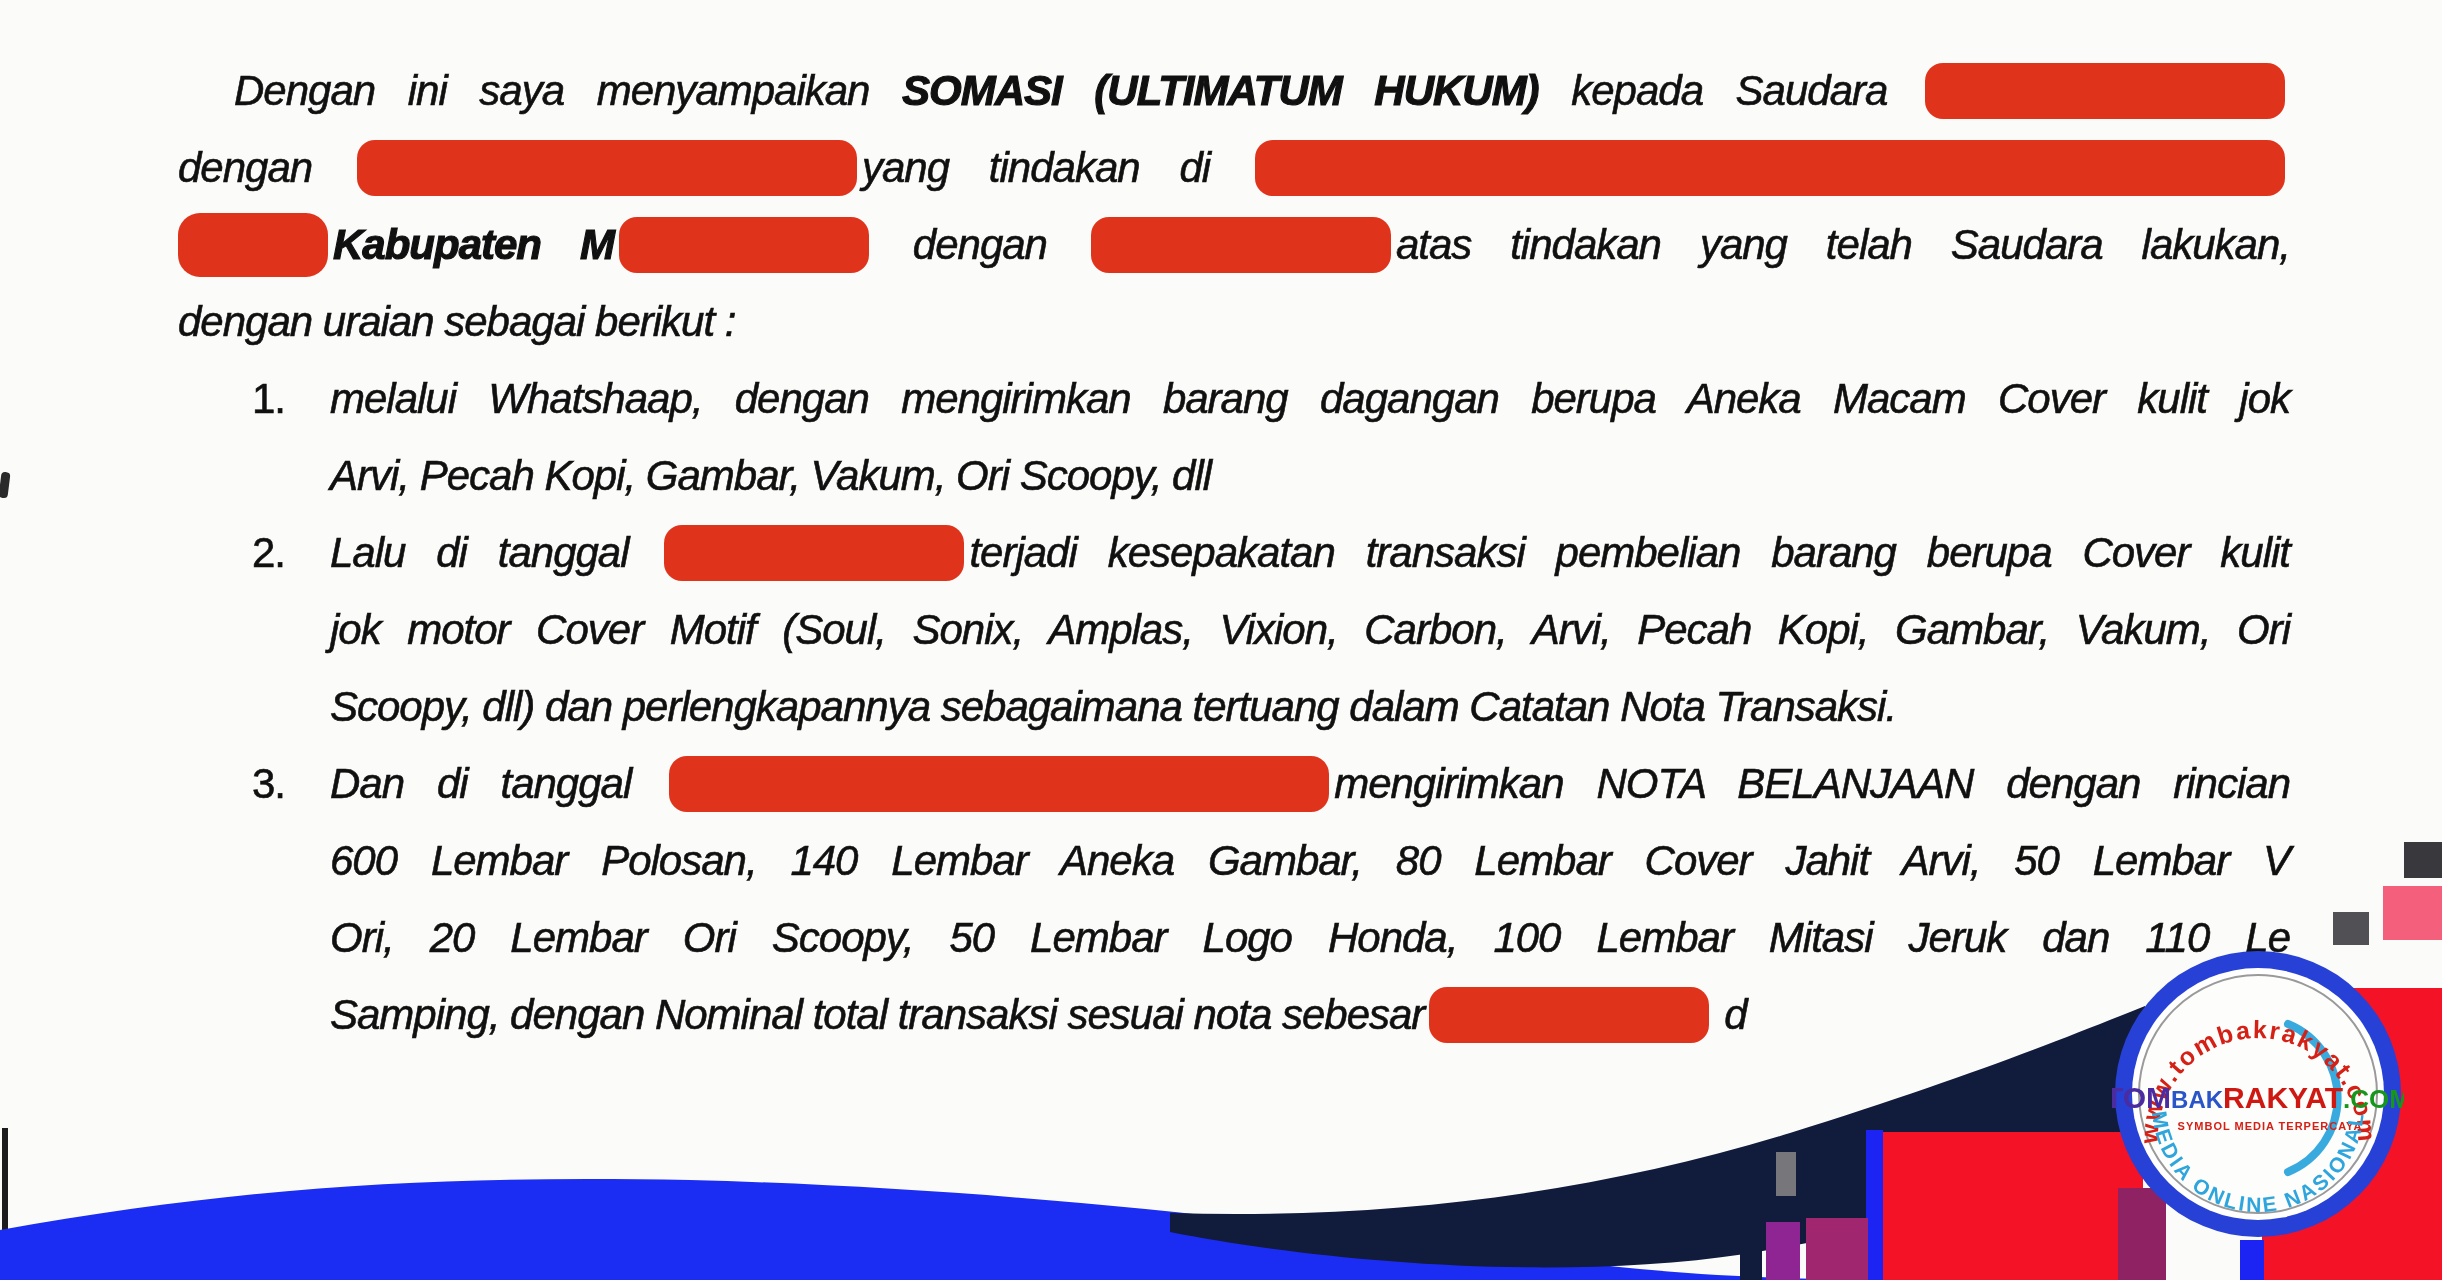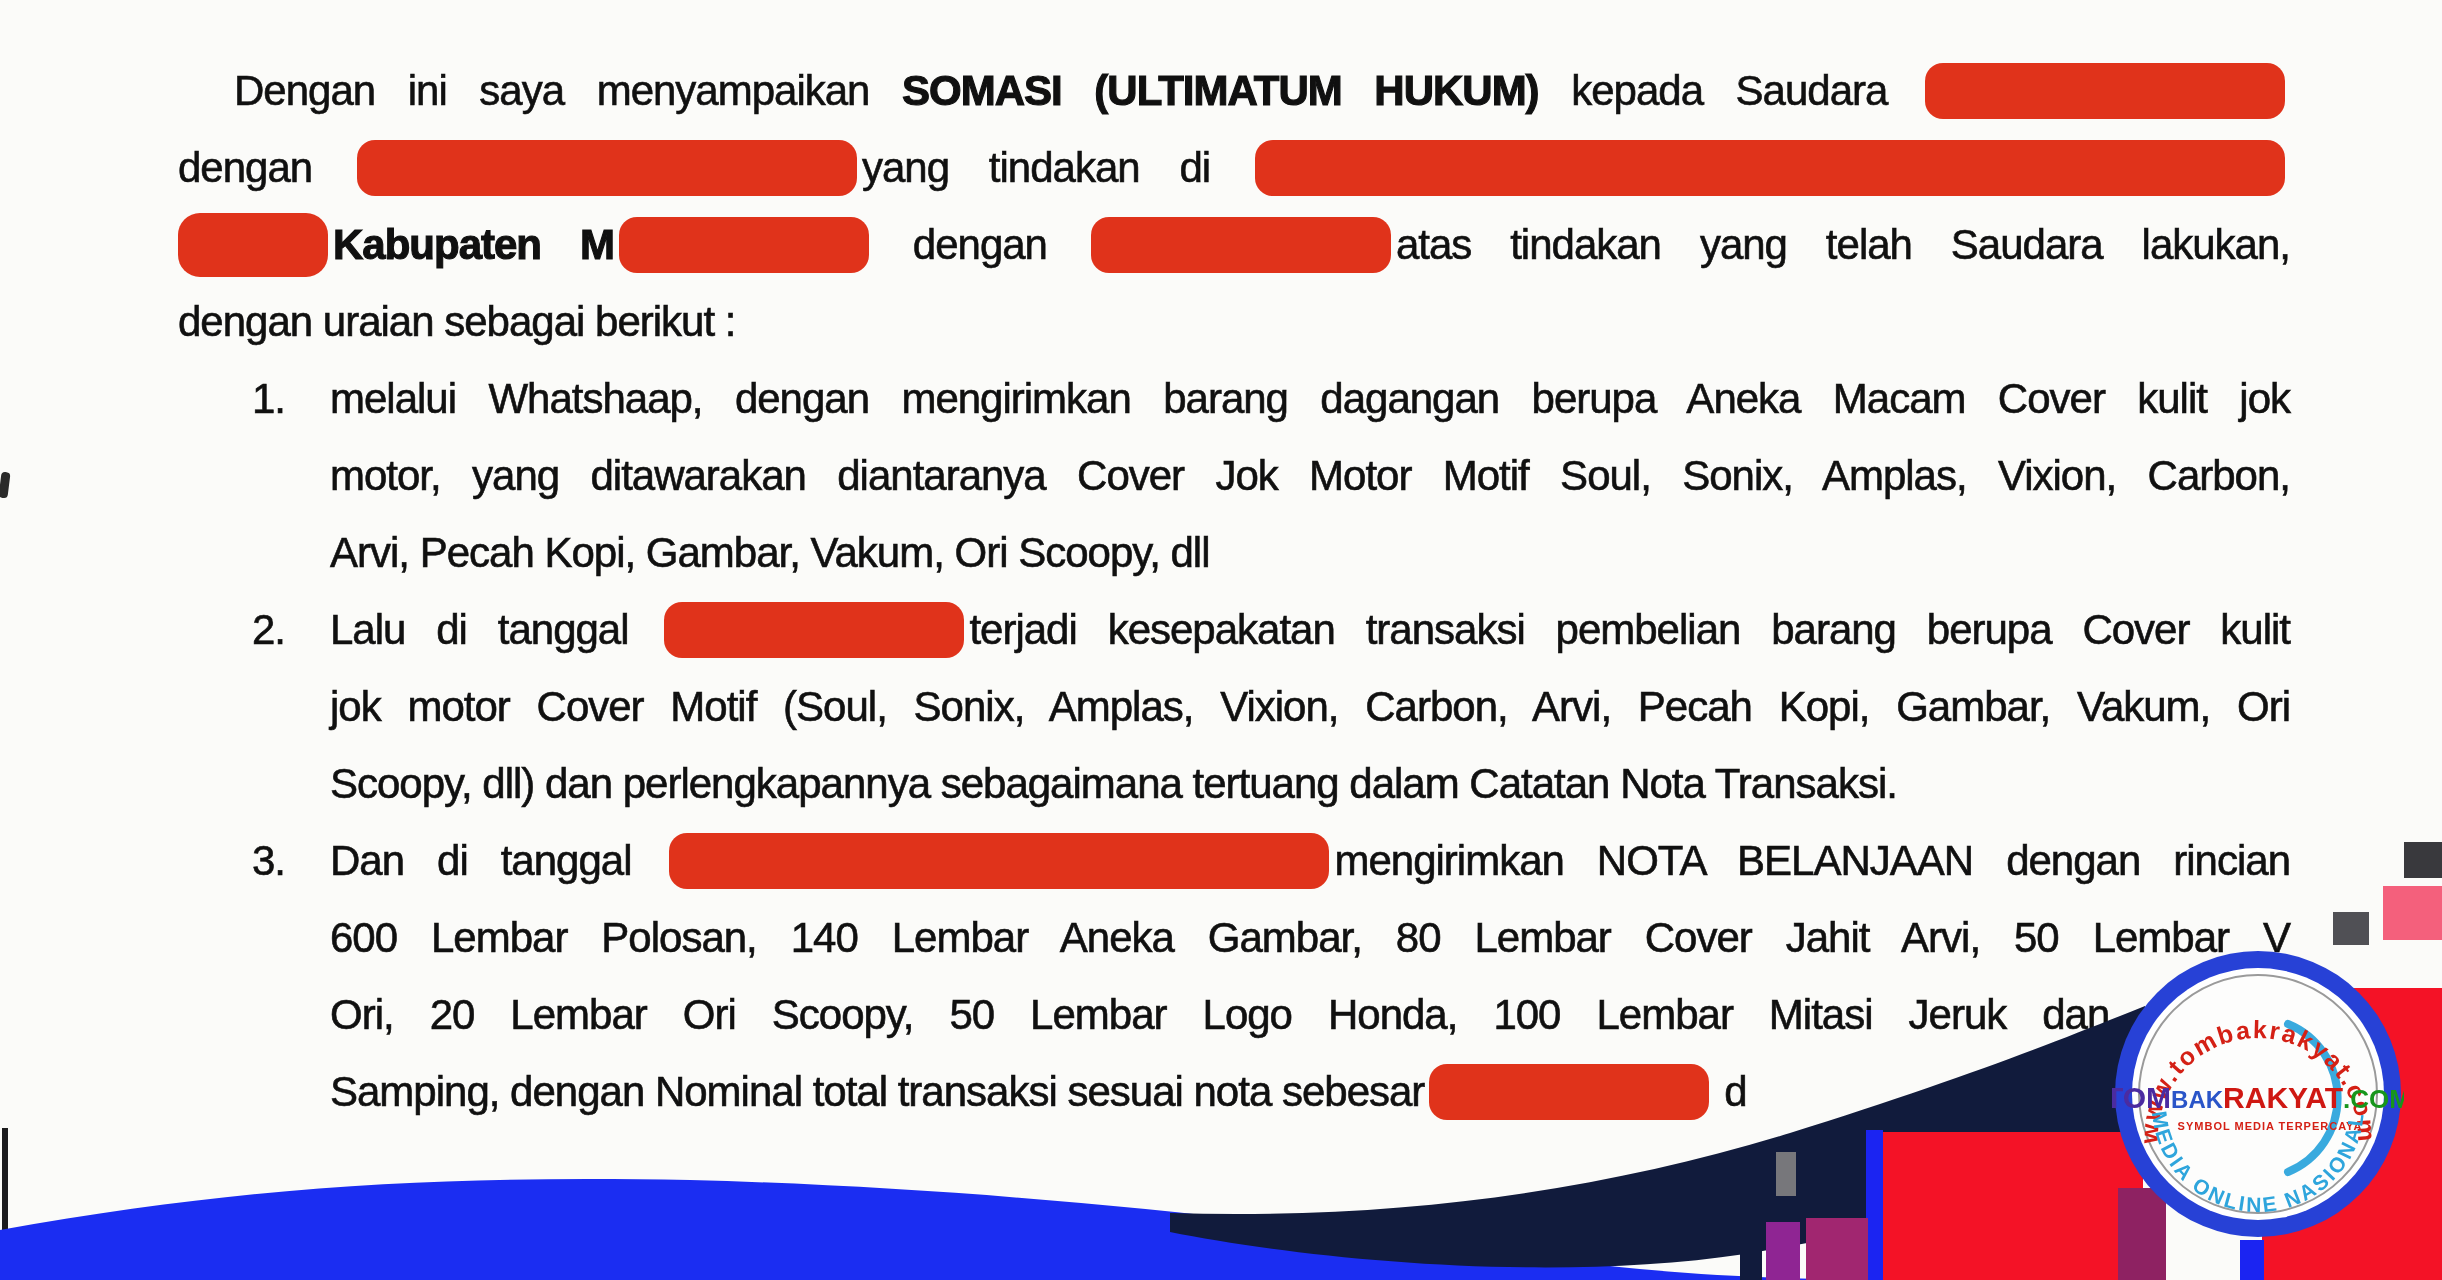--- a/index.html
+++ b/index.html
@@ -6,21 +6,21 @@
   .page{
     position:relative;width:2442px;height:1280px;background:#fbfbf9;
     overflow:hidden;font-family:"Liberation Sans",sans-serif;color:#101010;
   }
   .doc{
     position:absolute;left:0;top:0;width:2442px;box-sizing:border-box;
     padding:52px 152px 0 178px;
     font-size:42px;letter-spacing:-1px;line-height:77px;
     -webkit-text-stroke:0.6px #101010;
   }
-  .line{text-align:justify;text-align-last:justify;white-space:normal;}
+  .line{text-align:justify;text-align-last:justify;white-space:normal;font-style:italic;}
   .line.left{text-align:justify;text-align-last:left;}
   .indent{text-indent:56px;}
   .b{font-weight:700;-webkit-text-stroke:1.1px #101010;}
   .red{
     display:inline-block;background:#e0331b;height:56px;border-radius:18px;
     vertical-align:middle;margin:0 5px;transform:translateY(-3px);
   }
   .red.tall{height:64px;border-radius:22px;}
   .item{position:relative;padding-left:152px;}
   .num{position:absolute;left:74px;top:0;}
@@ -39,21 +39,20 @@
 
     <div class="line"><span>dengan </span><span class="red" style="width:500px"></span><span>yang tindakan di </span><span class="red" style="width:1030px"></span></div>
 
     <div class="line"><span class="red tall" style="width:150px;margin-left:0"></span><span class="b">Kabupaten M</span><span class="red" style="width:250px"></span><span> dengan </span><span class="red" style="width:300px"></span><span>atas tindakan yang telah Saudara lakukan,</span></div>
 
     <div class="line left"><span>dengan uraian sebagai berikut :</span></div>
 
     <div class="item">
       <span class="num">1.</span>
       <div class="line"><span>melalui Whatshaap, dengan mengirimkan barang dagangan berupa Aneka Macam Cover kulit jok</span></div>
-      <div class="line"><span>motor, yang ditawarakan diantaranya Cover Jok Motor Motif Soul, Sonix, Amplas, Vixion, Carbon,</span></div>
       <div class="line left"><span>Arvi, Pecah Kopi, Gambar, Vakum, Ori Scoopy, dll</span></div>
     </div>
 
     <div class="item">
       <span class="num">2.</span>
       <div class="line"><span>Lalu di tanggal </span><span class="red" style="width:300px"></span><span>terjadi kesepakatan transaksi pembelian barang berupa Cover kulit</span></div>
       <div class="line"><span>jok motor Cover Motif (Soul, Sonix, Amplas, Vixion, Carbon, Arvi, Pecah Kopi, Gambar, Vakum, Ori</span></div>
       <div class="line left"><span>Scoopy, dll) dan perlengkapannya sebagaimana tertuang dalam Catatan Nota Transaksi.</span></div>
     </div>
 

